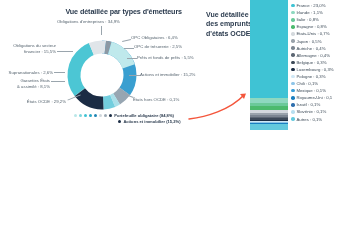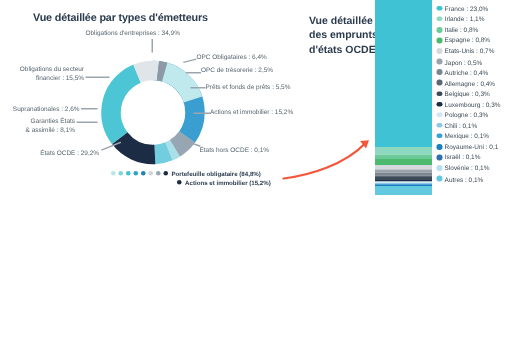--- a/index.html
+++ b/index.html
@@ -8,21 +8,21 @@
     background:#ffffff;
     font-family:"Liberation Sans", sans-serif;
     overflow:hidden;
     position:relative;
   }
   .stage { position:absolute; inset:0; }
 
   
   .donut-title {
     position:absolute; left:22px; top:7px;
-    width:160px; text-align:left;
+    width:160px; text-align:right;
     font-size:7.2px; font-weight:bold; color:#2b3b4e;
     letter-spacing:-.1px;
   }
   .donut-wrap { position:absolute; left:62px; top:35px; width:80px; height:80px; }
   .donut-wrap svg { display:block; }
 
   
   .lbl {
     position:absolute; font-size:4.3px; color:#56646f;
     line-height:1.35; white-space:nowrap;

